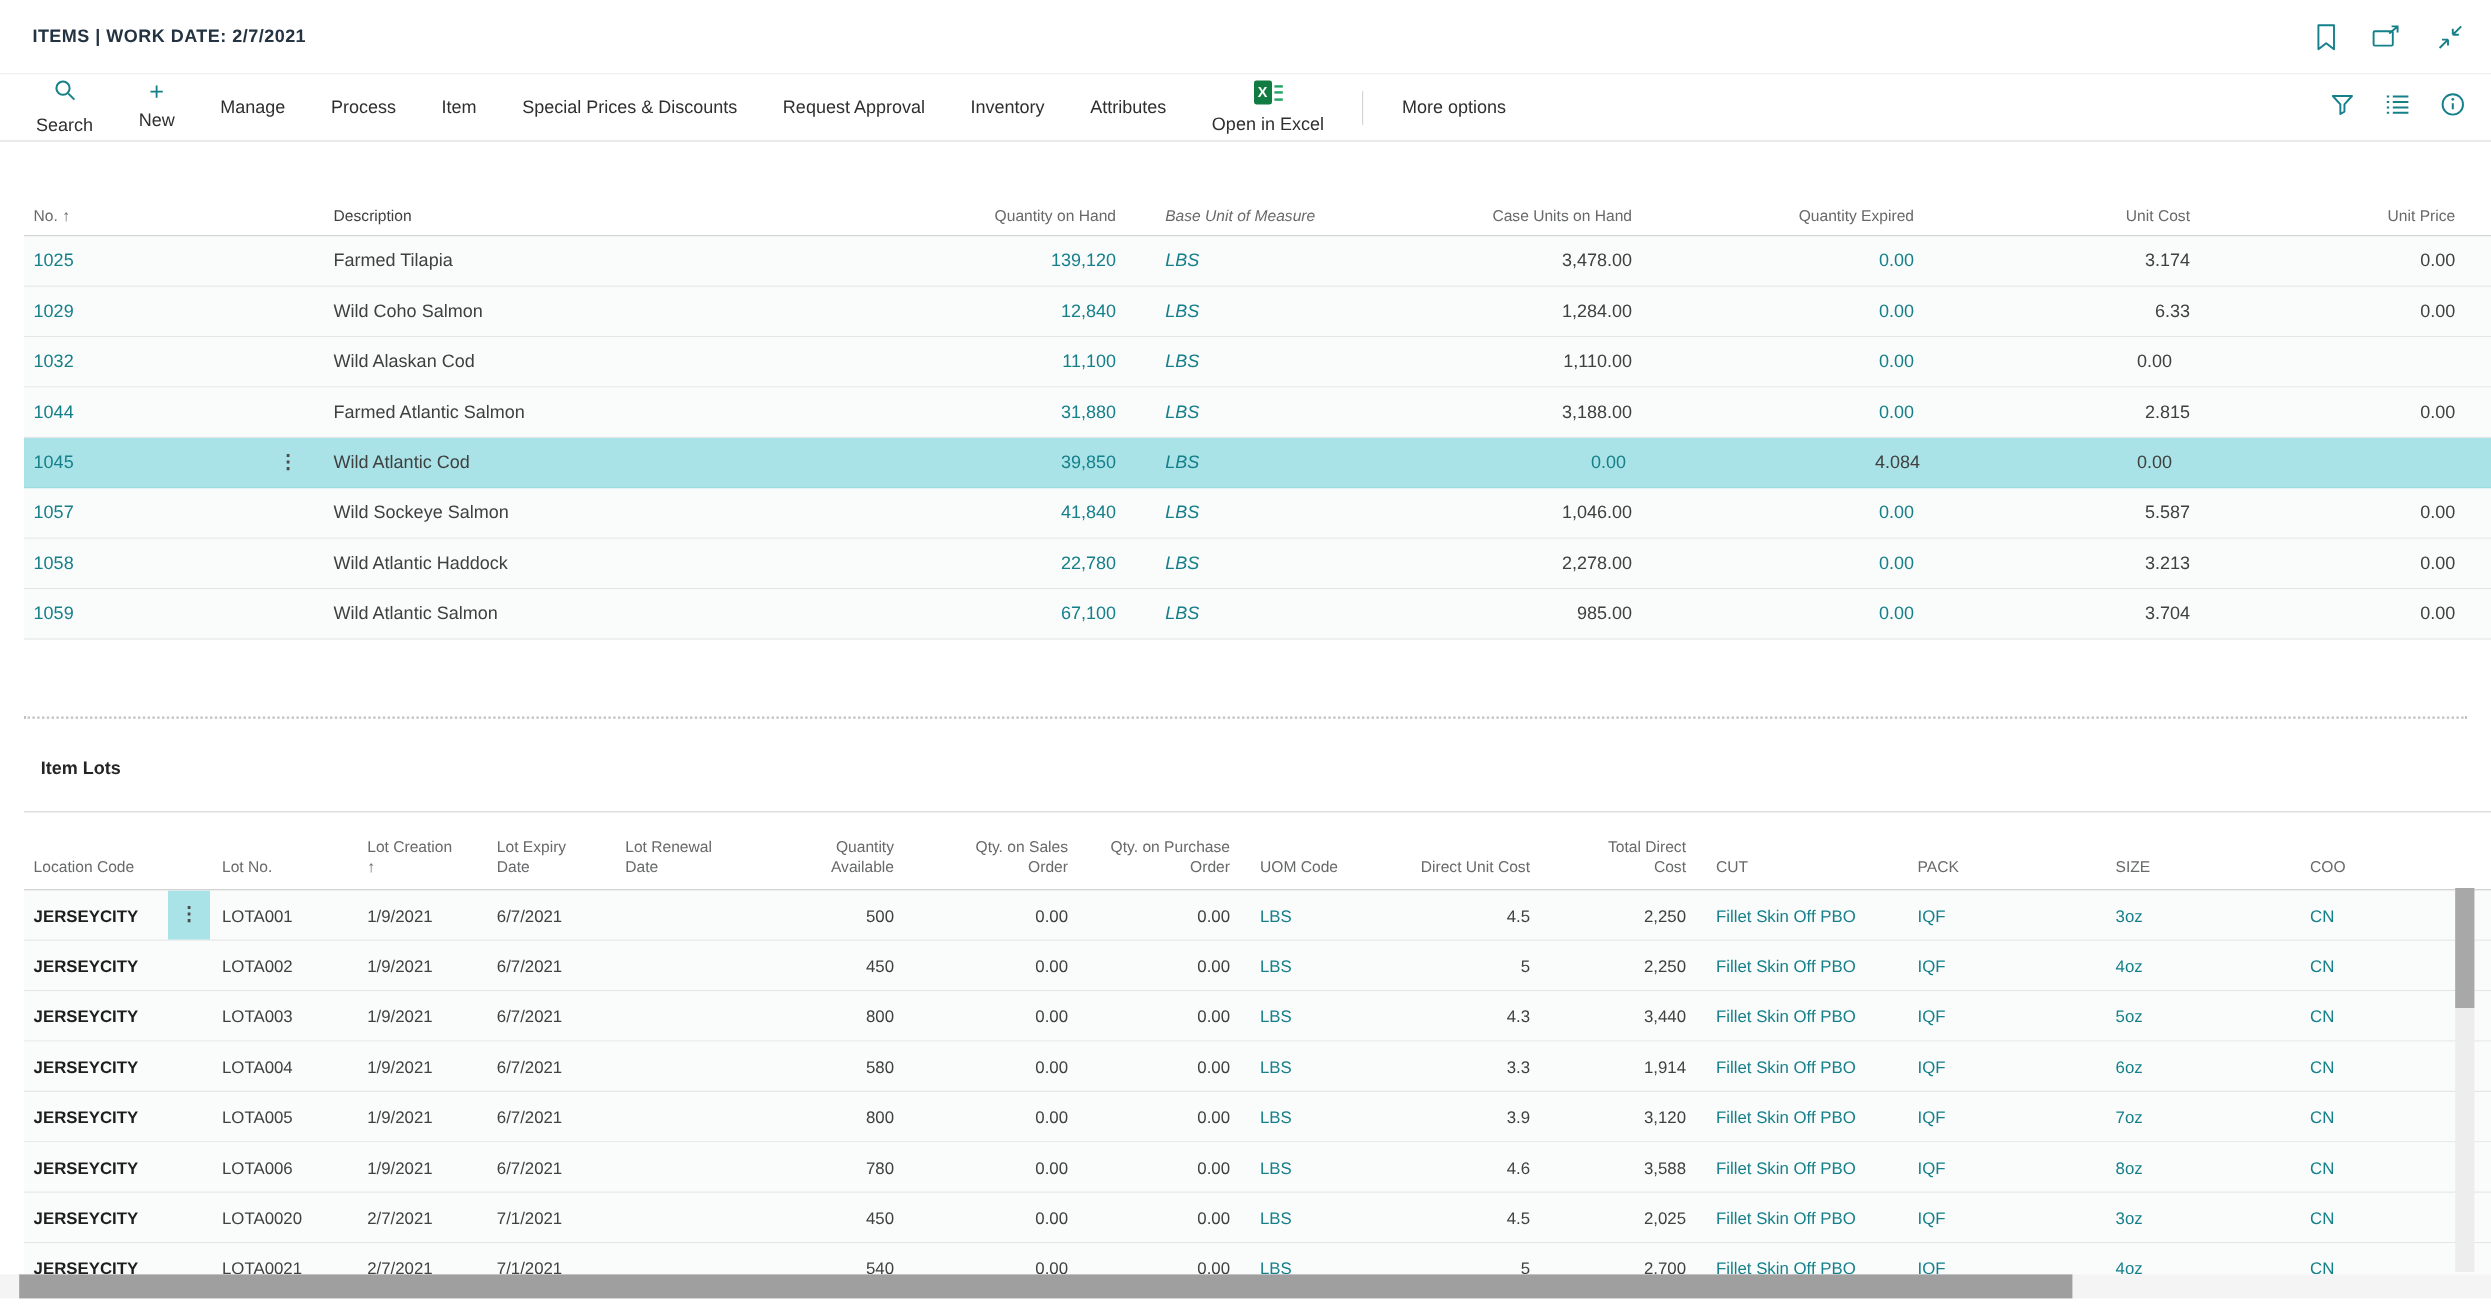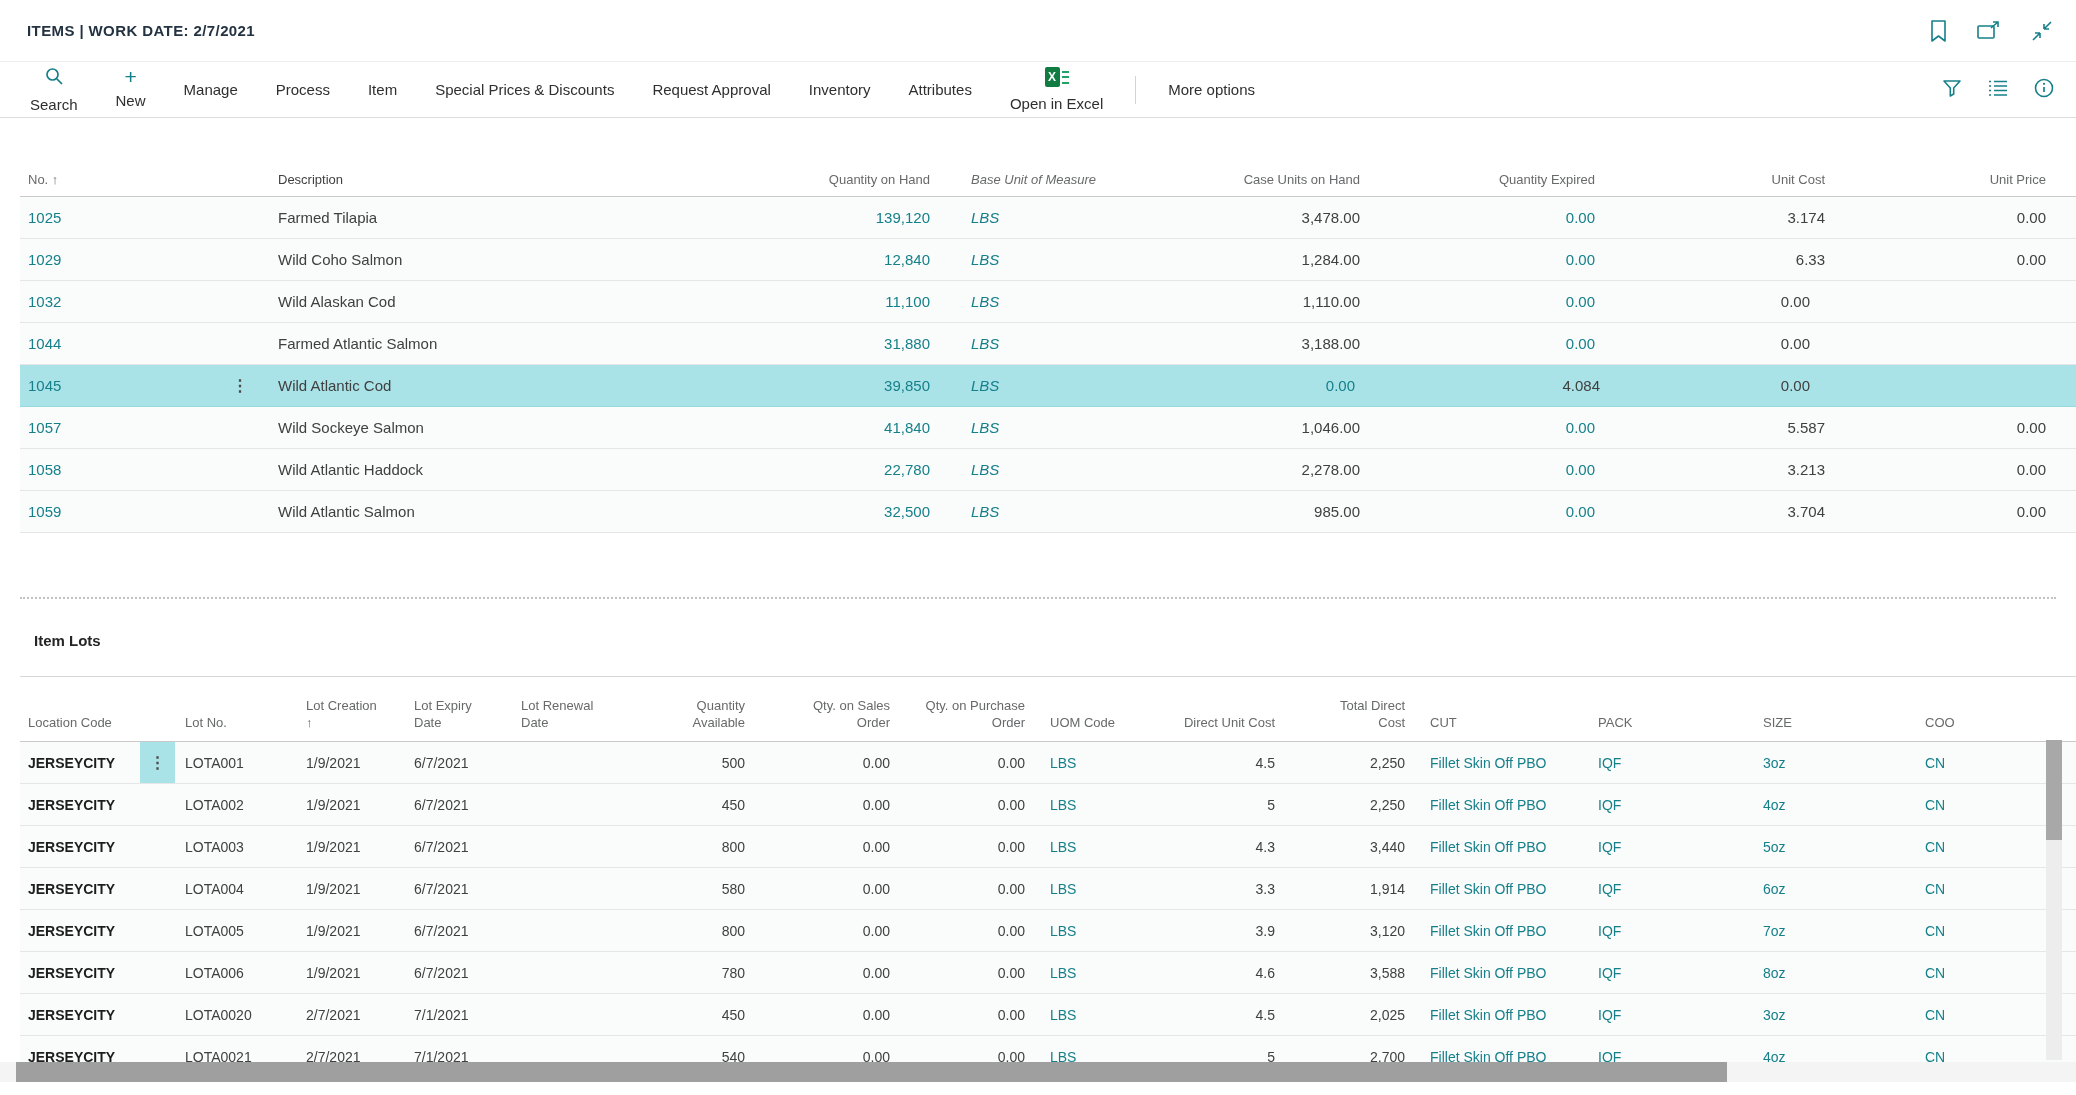--- a/index.html
+++ b/index.html
@@ -248,20 +248,21 @@
       <div class="cell right pr15">
             <a class="lnk">31,880</a>
           </div>
       <div class="cell c-buom">
             <a class="lnk">LBS</a>
           </div>
       <div class="cell right pr15 dark">3,188.00</div>
       <div class="cell right pr20">
             <a class="lnk">0.00</a>
           </div>
+      <div class="cell right pr15 dark">2.815</div>
       <div class="cell right pr30 dark">0.00</div>
     </div>
         <div class="mrow selected">
       <div class="cell c-no">
             <a class="lnk">1045</a>
           </div>
       <div class="cell c-ell">
             <span class="ellipsis">⋮</span>
           </div>
       <div class="cell c-desc">Wild Atlantic Cod</div>
@@ -321,21 +322,21 @@
     </div>
         <div class="mrow">
       <div class="cell c-no">
             <a class="lnk">1059</a>
           </div>
       <div class="cell c-ell">
             <span class="ellipsis" style="visibility: hidden;">⋮</span>
           </div>
       <div class="cell c-desc">Wild Atlantic Salmon</div>
       <div class="cell right pr15">
-            <a class="lnk">32,500</a>
+            <a class="lnk">67,100</a>
           </div>
       <div class="cell c-buom">
             <a class="lnk">LBS</a>
           </div>
       <div class="cell right pr15 dark">985.00</div>
       <div class="cell right pr20">
             <a class="lnk">0.00</a>
           </div>
       <div class="cell right pr15 dark">3.704</div>
       <div class="cell right pr30 dark">0.00</div>

